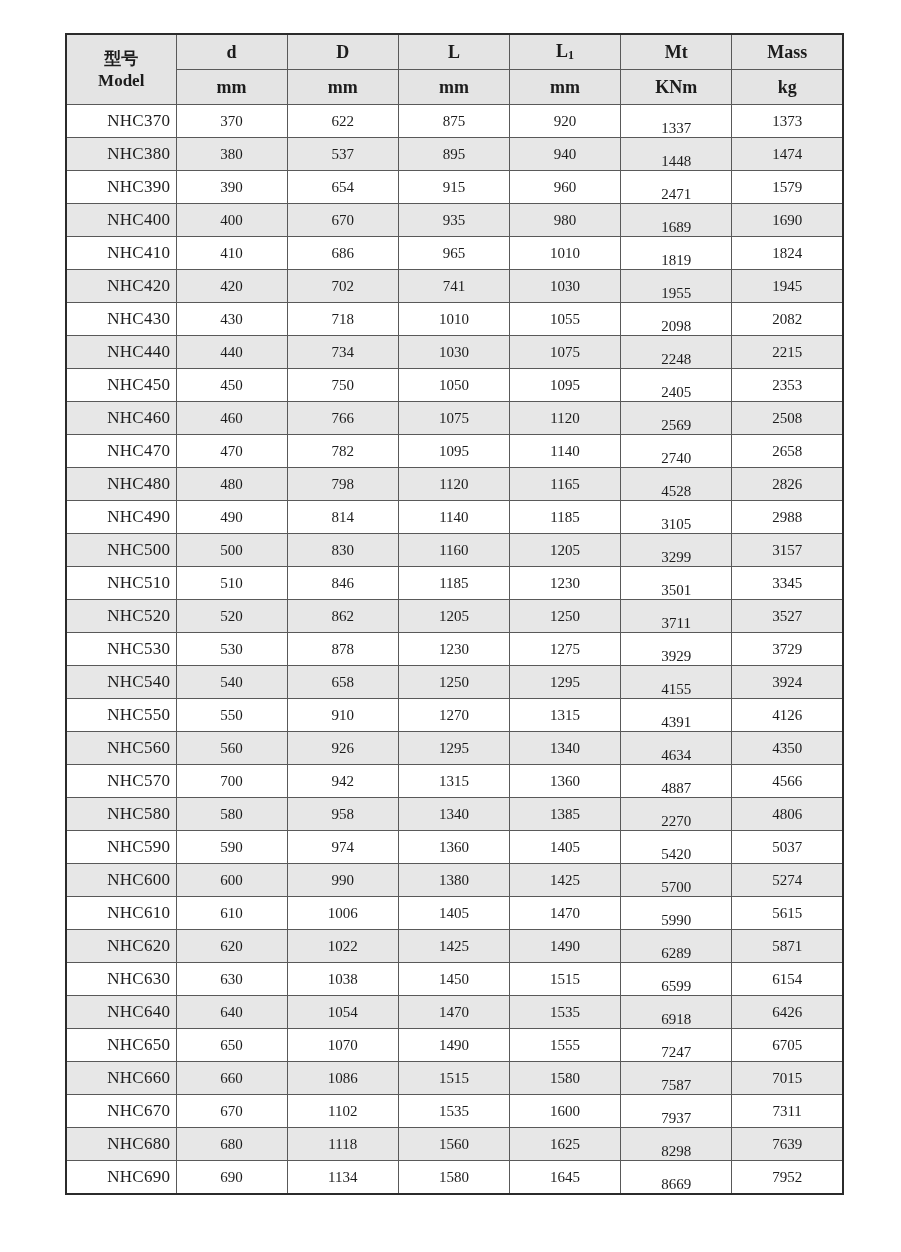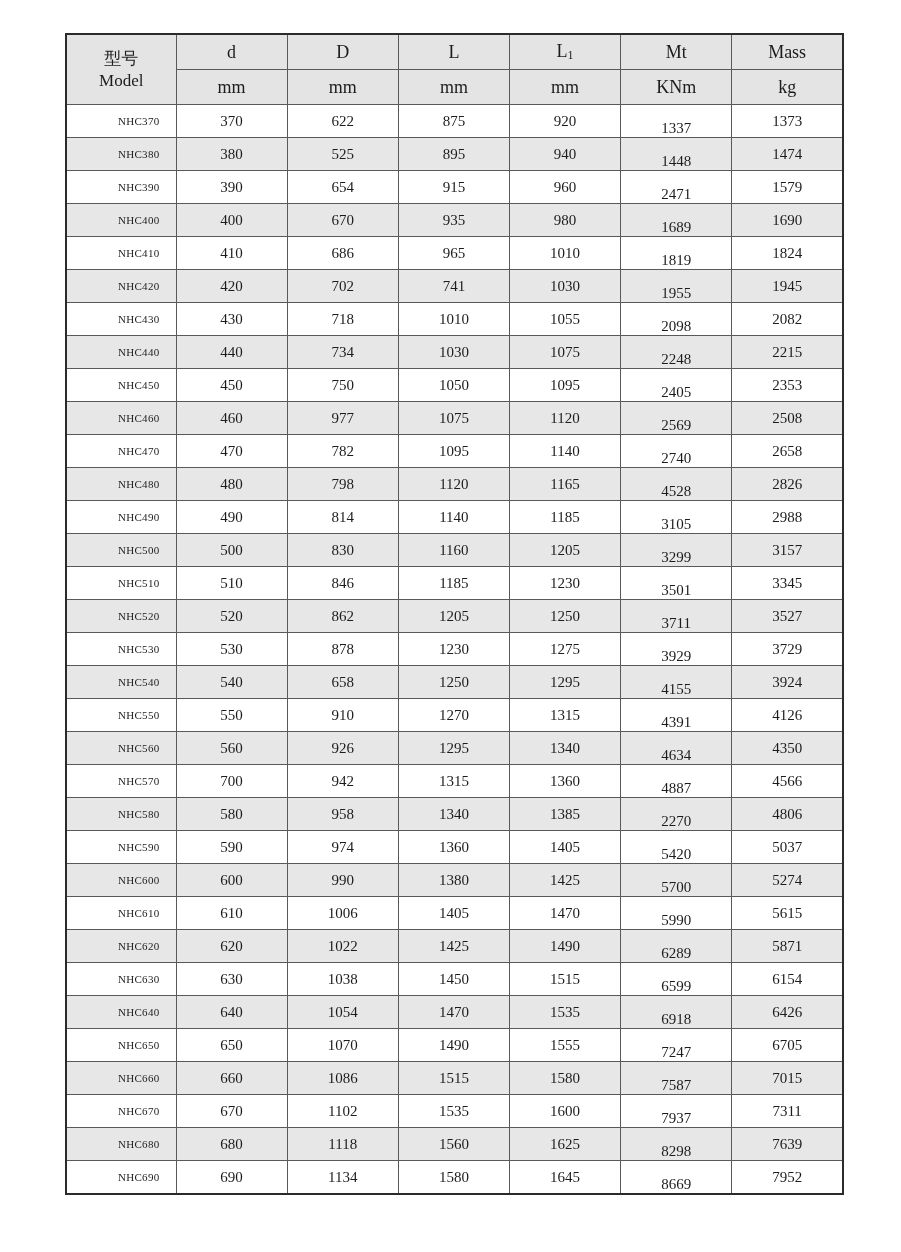--- a/index.html
+++ b/index.html
@@ -27,38 +27,38 @@
   .spec-table th,.spec-table td{
     border:1px solid var(--border-inner);
     text-align:center;
     vertical-align:middle;
     padding:0;
     overflow:hidden;
     white-space:nowrap;
   }
   thead th{
     background:var(--header-bg);
-    font-weight:normal;
+    font-weight:bold;
     font-size:18px;
     height:34px;
   }
   thead .model-head{
     font-size:17px;
     line-height:1.25;
   }
   thead sub{
     font-size:12px;
     vertical-align:-2px;
   }
   tbody td{
     height:32px;
     font-size:15px;
   }
   tbody td.model-cell{
-    font-size:11px;
+    font-size:17px;
     letter-spacing:.3px;
     padding-left:35px;
   }
   tbody tr:nth-child(even) td{
     background:var(--stripe);
   }
   tbody td.mt-cell{
     vertical-align:bottom;
     padding-bottom:0;
   }
@@ -104,21 +104,21 @@
         <td>370</td>
         <td>622</td>
         <td>875</td>
         <td>920</td>
         <td class="mt-cell">1337</td>
         <td>1373</td>
       </tr>
       <tr>
         <td class="model-cell">NHC380</td>
         <td>380</td>
-        <td>525</td>
+        <td>537</td>
         <td>895</td>
         <td>940</td>
         <td class="mt-cell">1448</td>
         <td>1474</td>
       </tr>
       <tr>
         <td class="model-cell">NHC390</td>
         <td>390</td>
         <td>654</td>
         <td>915</td>
@@ -176,21 +176,21 @@
         <td>450</td>
         <td>750</td>
         <td>1050</td>
         <td>1095</td>
         <td class="mt-cell">2405</td>
         <td>2353</td>
       </tr>
       <tr>
         <td class="model-cell">NHC460</td>
         <td>460</td>
-        <td>977</td>
+        <td>766</td>
         <td>1075</td>
         <td>1120</td>
         <td class="mt-cell">2569</td>
         <td>2508</td>
       </tr>
       <tr>
         <td class="model-cell">NHC470</td>
         <td>470</td>
         <td>782</td>
         <td>1095</td>

